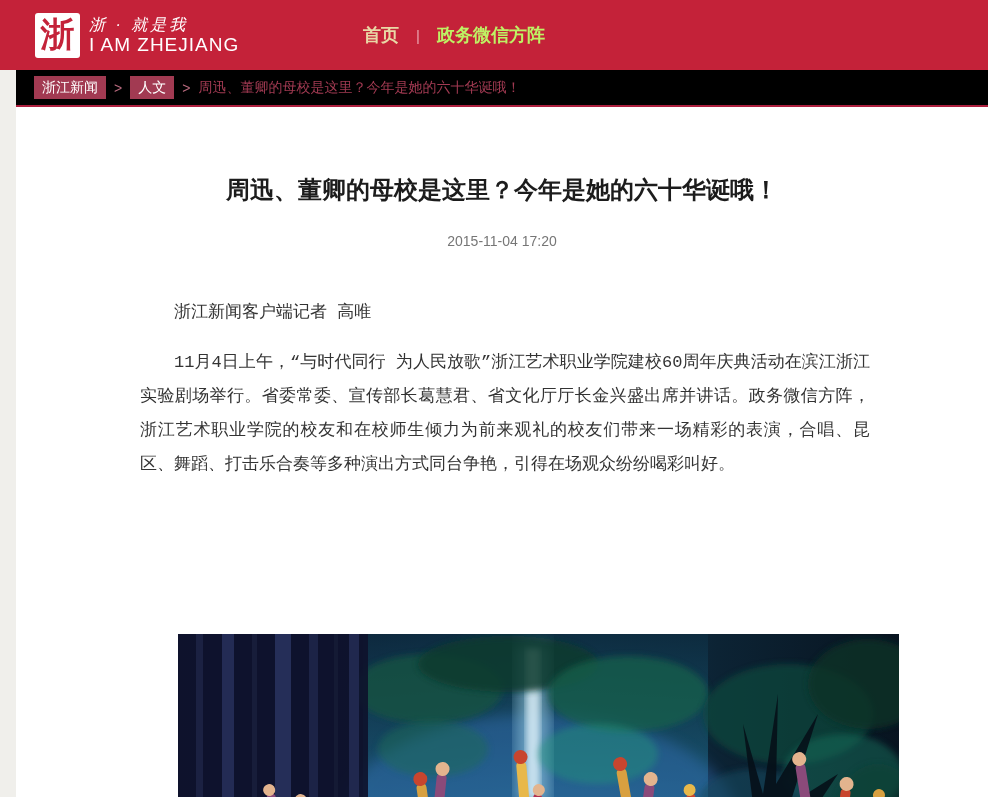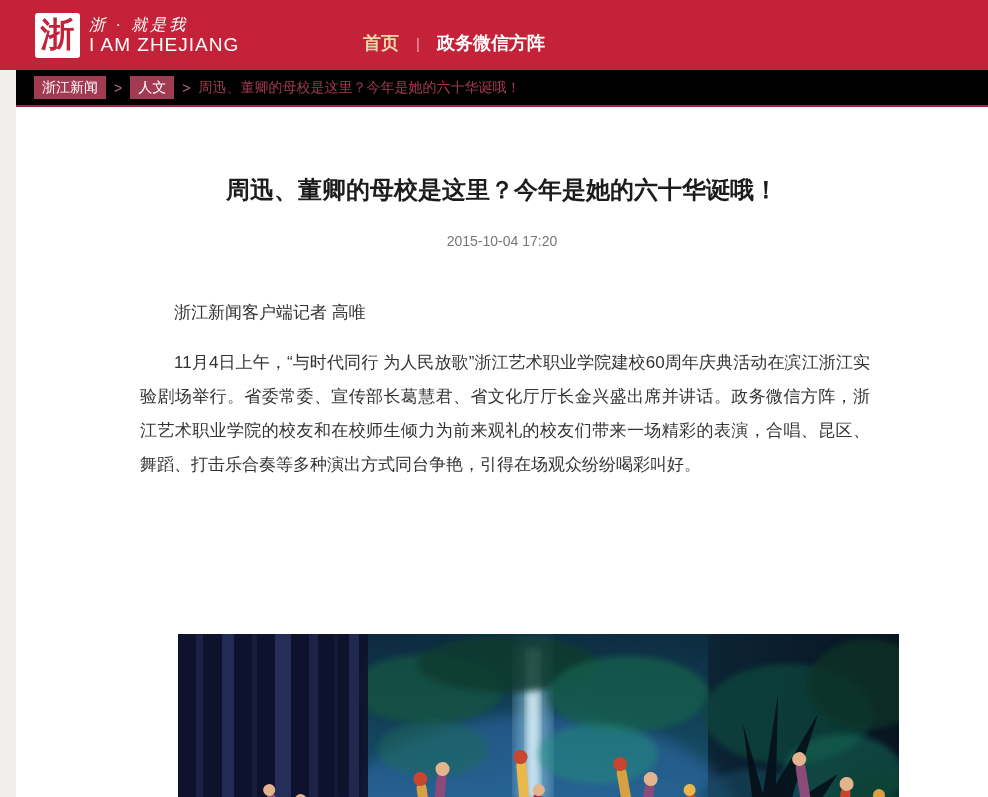--- a/index.html
+++ b/index.html
@@ -19,27 +19,27 @@
   }
   .seal {
     width:45px; height:45px; background:#ffffff; border-radius:3px;
     display:flex; align-items:center; justify-content:center;
     font-size:34px; font-weight:bold; color:var(--header-bg,#c42239);
     font-family:"Liberation Serif","DejaVu Serif",serif;
   }
   .brand-cn { color:#ffffff; font-size:16px; letter-spacing:3px; line-height:20px;font-style:italic; }
   .brand-en { color:#ffffff; font-size:19px; letter-spacing:1px; line-height:20px; }
   .main-nav {
-    position:absolute; left:363px; top:8px; height:70px;
+    position:absolute; left:363px; top:0; height:70px;
     display:flex; align-items:center; gap:17px;
     font-size:18px; font-weight:bold;justify-content:space-between;
   }
   .nav-home { color:var(--nav-gold,#e9d8a6); cursor:pointer; }
   .nav-sep  { color:#e9a2ae; font-weight:normal; font-size:15px; }
-  .nav-wechat { color:#ffffff; cursor:pointer; }
+  .nav-wechat { color:#bef264; cursor:pointer; }
 
   
   .crumb-bar {
     position:absolute; top:70px; left:0; width:988px; height:37px;
     background:#000000; border-bottom:2px solid var(--border-red,#ad1f3e);
     display:flex; align-items:center; padding-left:34px; gap:8px;
     white-space:nowrap;
   }
   .crumb-badge {
     background:var(--badge-bg,#a23a52); color:#ffffff;
@@ -60,21 +60,21 @@
     text-align:center; font-size:24px; font-weight:bold; color:#1c1c1c;
   }
   .article-date {
     position:absolute; top:233px; left:16px; width:972px;
     text-align:center; font-size:14px; color:#767676;
   }
   .article-body {
     position:absolute; top:296px; left:140px; width:730px;
     font-size:17px; line-height:34px; color:#333333; text-align:justify;
   }
-  .article-body p { text-indent:2em; margin-bottom:16px; }
+  .article-body p { text-indent:2em; margin-bottom:16px;font-family:Liberation Mono, monospace; }
 
   
   .article-photo {
     position:absolute; top:634px; left:178px; width:721px; height:290px;
     background:#0b0f26; overflow:hidden;
   }
   .article-photo svg { display:block; }
 </style>
 </head>
 <body>
@@ -98,21 +98,21 @@
   <span class="crumb-badge">浙江新闻</span>
   <span class="crumb-sep">&gt;</span>
   <span class="crumb-badge">人文</span>
   <span class="crumb-sep">&gt;</span>
   <span class="crumb-current">周迅、董卿的母校是这里？今年是她的六十华诞哦！</span>
 </div>
 
 <div class="side-strip"></div>
 
 <h1 class="article-title">周迅、董卿的母校是这里？今年是她的六十华诞哦！</h1>
-<div class="article-date">2015-10-04 17:20</div>
+<div class="article-date">2015-11-04 17:20</div>
 
 <div class="article-body">
   <p>浙江新闻客户端记者 高唯</p>
   <p>11月4日上午，“与时代同行 为人民放歌”浙江艺术职业学院建校60周年庆典活动在滨江浙江实验剧场举行。省委常委、宣传部长葛慧君、省文化厅厅长金兴盛出席并讲话。政务微信方阵，浙江艺术职业学院的校友和在校师生倾力为前来观礼的校友们带来一场精彩的表演，合唱、昆区、舞蹈、打击乐合奏等多种演出方式同台争艳，引得在场观众纷纷喝彩叫好。</p>
 </div>
 
 <div class="article-photo" title="建校60周年庆典舞台演出照片">
   <svg width="721" height="290" viewBox="0 0 721 290" xmlns="http://www.w3.org/2000/svg" aria-hidden="true">
     <defs>
       <linearGradient id="baseG" x1="0" y1="0" x2="1" y2="0">

